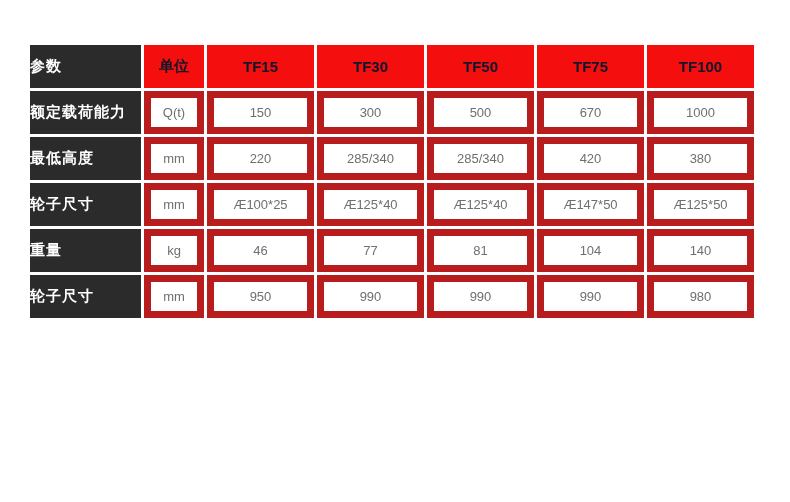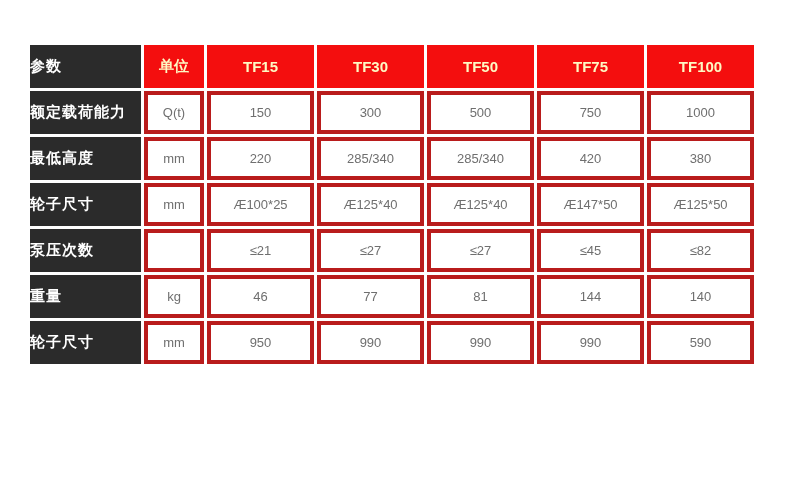--- a/index.html
+++ b/index.html
@@ -40,29 +40,29 @@
     color: #ffffff;
     font-size: 15px;
     font-weight: 700;
     text-align: left;
     padding-left: 14px;
     letter-spacing: 1px;
   }
   
   .cell-red {
     background: #f40e0e;
-    color: #fef9c3;
+    color: #0f172a;
     font-size: 15px;
     font-weight: 700;
     text-align: center;
   }
   
   .cell-data {
     background: #ffffff;
-    border: 4px solid #b91c1c;
+    border: 7px solid #b91c1c;
     color: #6f6f6f;
     font-size: 13px;
     font-weight: 400;
     text-align: center;
   }
 </style>
 </head>
 <body>
 
 <div class="canvas">
@@ -88,21 +88,21 @@
             <th class="cell-red">TF100</th>
           </tr>
         </thead>
       <tbody>
           <tr>
             <td class="cell-param">额定载荷能力</td>
             <td class="cell-data">Q(t)</td>
             <td class="cell-data">150</td>
             <td class="cell-data">300</td>
             <td class="cell-data">500</td>
-            <td class="cell-data">750</td>
+            <td class="cell-data">670</td>
             <td class="cell-data">1000</td>
           </tr>
           <tr>
             <td class="cell-param">最低高度</td>
             <td class="cell-data">mm</td>
             <td class="cell-data">220</td>
             <td class="cell-data">285/340</td>
             <td class="cell-data">285/340</td>
             <td class="cell-data">420</td>
             <td class="cell-data">380</td>
@@ -110,42 +110,33 @@
           <tr>
             <td class="cell-param">轮子尺寸</td>
             <td class="cell-data">mm</td>
             <td class="cell-data">Æ100*25</td>
             <td class="cell-data">Æ125*40</td>
             <td class="cell-data">Æ125*40</td>
             <td class="cell-data">Æ147*50</td>
             <td class="cell-data">Æ125*50</td>
           </tr>
           <tr>
-            <td class="cell-param">泵压次数</td>
-            <td class="cell-data"></td>
-            <td class="cell-data">≤21</td>
-            <td class="cell-data">≤27</td>
-            <td class="cell-data">≤27</td>
-            <td class="cell-data">≤45</td>
-            <td class="cell-data">≤82</td>
-          </tr>
-          <tr>
             <td class="cell-param">重量</td>
             <td class="cell-data">kg</td>
             <td class="cell-data">46</td>
             <td class="cell-data">77</td>
             <td class="cell-data">81</td>
-            <td class="cell-data">144</td>
+            <td class="cell-data">104</td>
             <td class="cell-data">140</td>
           </tr>
           <tr>
             <td class="cell-param">轮子尺寸</td>
             <td class="cell-data">mm</td>
             <td class="cell-data">950</td>
             <td class="cell-data">990</td>
             <td class="cell-data">990</td>
             <td class="cell-data">990</td>
-            <td class="cell-data">590</td>
+            <td class="cell-data">980</td>
           </tr>
         </tbody>
     </table>
   </div>
 </div>
 
 </body></html>

